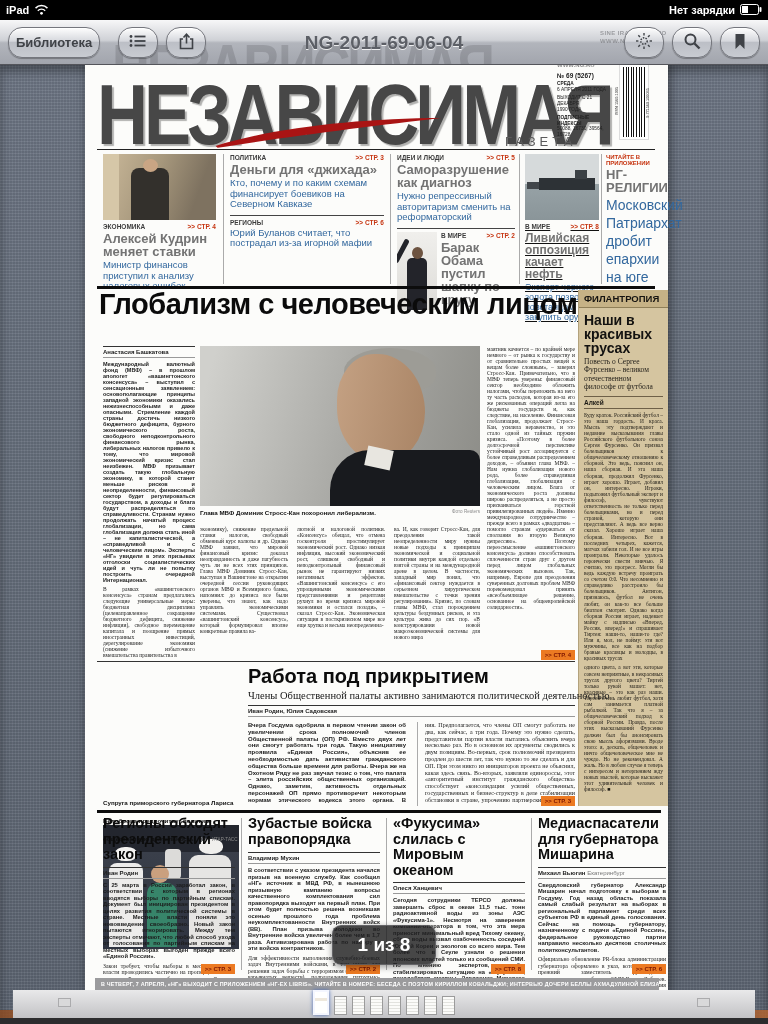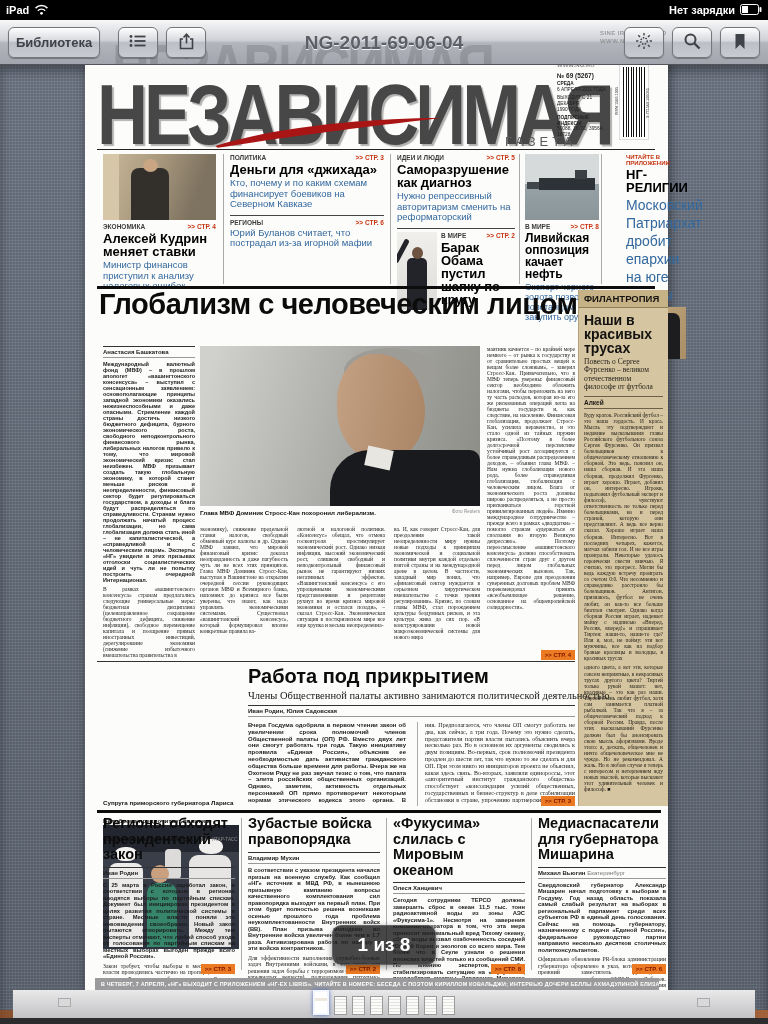--- a/index.html
+++ b/index.html
@@ -10,21 +10,21 @@
 
 .status-bar{position:absolute;left:0;top:0;width:768px;height:20px;background:#000;color:#fff;font-size:11px;display:flex;align-items:center;z-index:20;}
 .sb-left{position:absolute;left:6px;display:flex;align-items:center;gap:5px;font-weight:bold;}
 .sb-center{position:absolute;left:0;width:100%;text-align:center;font-weight:bold;}
 .sb-right{position:absolute;right:6px;display:flex;align-items:center;gap:5px;font-weight:bold;}
 
 
 .toolbar{position:absolute;left:0;top:20px;width:768px;height:45px;background:linear-gradient(#f7f7f8,#cfd1d6 46%,#b2b5bc 52%,#a2a5ad);border-bottom:1px solid #54555b;z-index:10;overflow:hidden;}
 .ghost{position:absolute;left:112px;top:10px;font-size:50px;font-weight:bold;letter-spacing:-3px;color:#26262a;opacity:.16;transform:scale(1.05,1.3);transform-origin:left top;white-space:nowrap;}
 .ghost-motto{position:absolute;left:600px;top:9px;font-size:6px;color:#77787c;opacity:.65;line-height:8px;font-weight:bold;letter-spacing:.4px;}
-.tb-btn{position:absolute;top:7px;height:31px;border:1px solid #74767d;border-radius:6px;background:linear-gradient(#fefefe,#d6d8dd 45%,#bcbfc6 50%,#c8cbd1);box-shadow:inset 0 1px 0 #fff,0 1px 1px rgba(0,0,0,.3);display:flex;align-items:center;justify-content:center;color:#3f4247;font-weight:bold;font-size:13px;cursor:pointer;}
+.tb-btn{position:absolute;top:7px;height:31px;border:1px solid #74767d;border-radius:14px;background:linear-gradient(#fefefe,#d6d8dd 45%,#bcbfc6 50%,#c8cbd1);box-shadow:inset 0 1px 0 #fff,0 1px 1px rgba(0,0,0,.3);display:flex;align-items:center;justify-content:center;color:#3f4247;font-weight:bold;font-size:13px;cursor:pointer;}
 .tb-title{position:absolute;left:0;top:12px;width:100%;text-align:center;font-size:19px;font-weight:bold;color:#5c5f66;text-shadow:0 1px 0 rgba(255,255,255,.8);}
 
 
 .stage{position:absolute;left:0;top:65px;width:768px;height:959px;background:
  repeating-linear-gradient(0deg,rgba(255,255,255,.05) 0 1px,rgba(0,0,0,.05) 1px 3px),
  repeating-linear-gradient(90deg,rgba(255,255,255,.04) 0 1px,rgba(0,0,0,.04) 1px 3px),
  linear-gradient(180deg,#6d7684,#5d6572);box-shadow:inset 0 6px 10px rgba(0,0,0,.35);}
 .left-soft{position:absolute;left:0;top:65px;width:100px;height:925px;background:linear-gradient(90deg,#b7b8ba,#e2e3e4 55%,#c9cacc 90%,#8f9093);}
 .corner{position:absolute;bottom:0;height:14px;width:60px;background:linear-gradient(90deg,#8a4a22,#b26532);opacity:.85;z-index:1;}
 .bottom-edge{position:absolute;left:0;bottom:0;width:768px;height:6px;background:#2c2c2e;z-index:4;}
@@ -43,21 +43,21 @@
 .m-block{margin-top:3px;}
 .m-barcode{position:absolute;left:534px;top:2px;width:30px;height:76px;background:#fff;border:1px solid #ddd;padding:2px 3px;}
 .m-bars{width:100%;height:100%;background:repeating-linear-gradient(90deg,#111 0 1px,#fff 1px 2.6px);}
 .m-issn{position:absolute;left:-17px;top:34px;transform:rotate(-90deg);font-size:3.8px;color:#333;white-space:nowrap;}
 .m-ean{position:absolute;right:-15px;top:36px;transform:rotate(-90deg);font-size:3.8px;color:#333;white-space:nowrap;}
 .m-rule{position:absolute;left:12px;top:87px;width:558px;border-top:1.5px solid #222;}
 
 
 .tz-sec{display:flex;justify-content:space-between;font-size:6.5px;font-weight:bold;color:#3c3c3c;margin:3px 0 2px;}
 .tz-pg{color:#c63511;}
-.tz-title{font-size:13px;font-weight:bold;line-height:13px;color:#000000;margin-bottom:2px;}
+.tz-title{font-size:13px;font-weight:bold;line-height:13px;color:#737373;margin-bottom:2px;}
 .tz-sub{font-size:9.5px;line-height:10.5px;color:#33689e;}
 .tz-hr{border-top:1px solid #444;margin:5px 0 3px;}
 .tz-div{position:absolute;top:92px;height:130px;border-left:1px solid #aaa;}
 .ph{position:relative;overflow:hidden;}
 .t-rule-thick{position:absolute;left:12px;top:224px;width:558px;border-top:3px solid #0d0d0d;}
 
 
 .ph-kudrin{background:linear-gradient(110deg,#c3b294 10%,#a6977c 45%,#7e7260 80%);}
 .ph-kudrin .fig{position:absolute;left:28px;top:14px;width:38px;height:54px;background:#33302c;border-radius:8px 8px 0 0;}
 .ph-kudrin .head{position:absolute;left:40px;top:5px;width:15px;height:13px;background:#c9a584;border-radius:50%;}
@@ -294,36 +294,36 @@
           <div class="tz-sec" style="margin-top:0;">
               <span>В МИРЕ</span>
               <span class="tz-pg">&gt;&gt; СТР. 2</span>
             </div>
           <div class="tz-title">Барак Обама пустил шапку по кругу</div>
         </div>
       </div>
     </div>
     <div class="tz-div" style="left:434px;"></div>
 
-    <div class="ab" style="left:440px;top:92px;width:74px;">
+    <div class="ab" style="left:440px;top:92px;width:74px;text-decoration:underline;">
       <div class="ph ph-ship" style="width:74px;height:66px;">
           <div class="hull"></div>
           <div class="sup"></div>
           <div class="boat"></div>
         </div>
       <div class="tz-sec">
           <span>В МИРЕ</span>
           <span class="tz-pg">&gt;&gt; СТР. 8</span>
         </div>
       <div class="tz-title" style="font-size:12px;line-height:12px;">Ливийская оппозиция качает нефть</div>
       <div class="tz-sub" style="font-size:9px;line-height:10px;">Экспорт черного золота позволит повстанцам закупить оружие</div>
     </div>
     <div class="tz-div" style="left:516px;"></div>
 
-    <div class="ab" style="left:541px;top:92px;width:60px;">
+    <div class="ab" style="left:521px;top:92px;width:60px;">
       <div style="font-size:6px;font-weight:bold;color:#c63511;">ЧИТАЙТЕ В ПРИЛОЖЕНИИ</div>
       <div class="tz-title" style="margin-top:2px;">НГ-РЕЛИГИИ</div>
       <div class="tz-sub" style="font-size:14px;line-height:18px;">Московский Патриархат дробит епархии на юге страны</div>
       <div class="ph ph-clergy" style="width:60px;height:52px;margin-top:3px;">
           <div class="gold"></div>
           <div class="f1"></div>
           <div class="f2"></div>
         </div>
     </div>
     <div class="t-rule-thick"></div>

